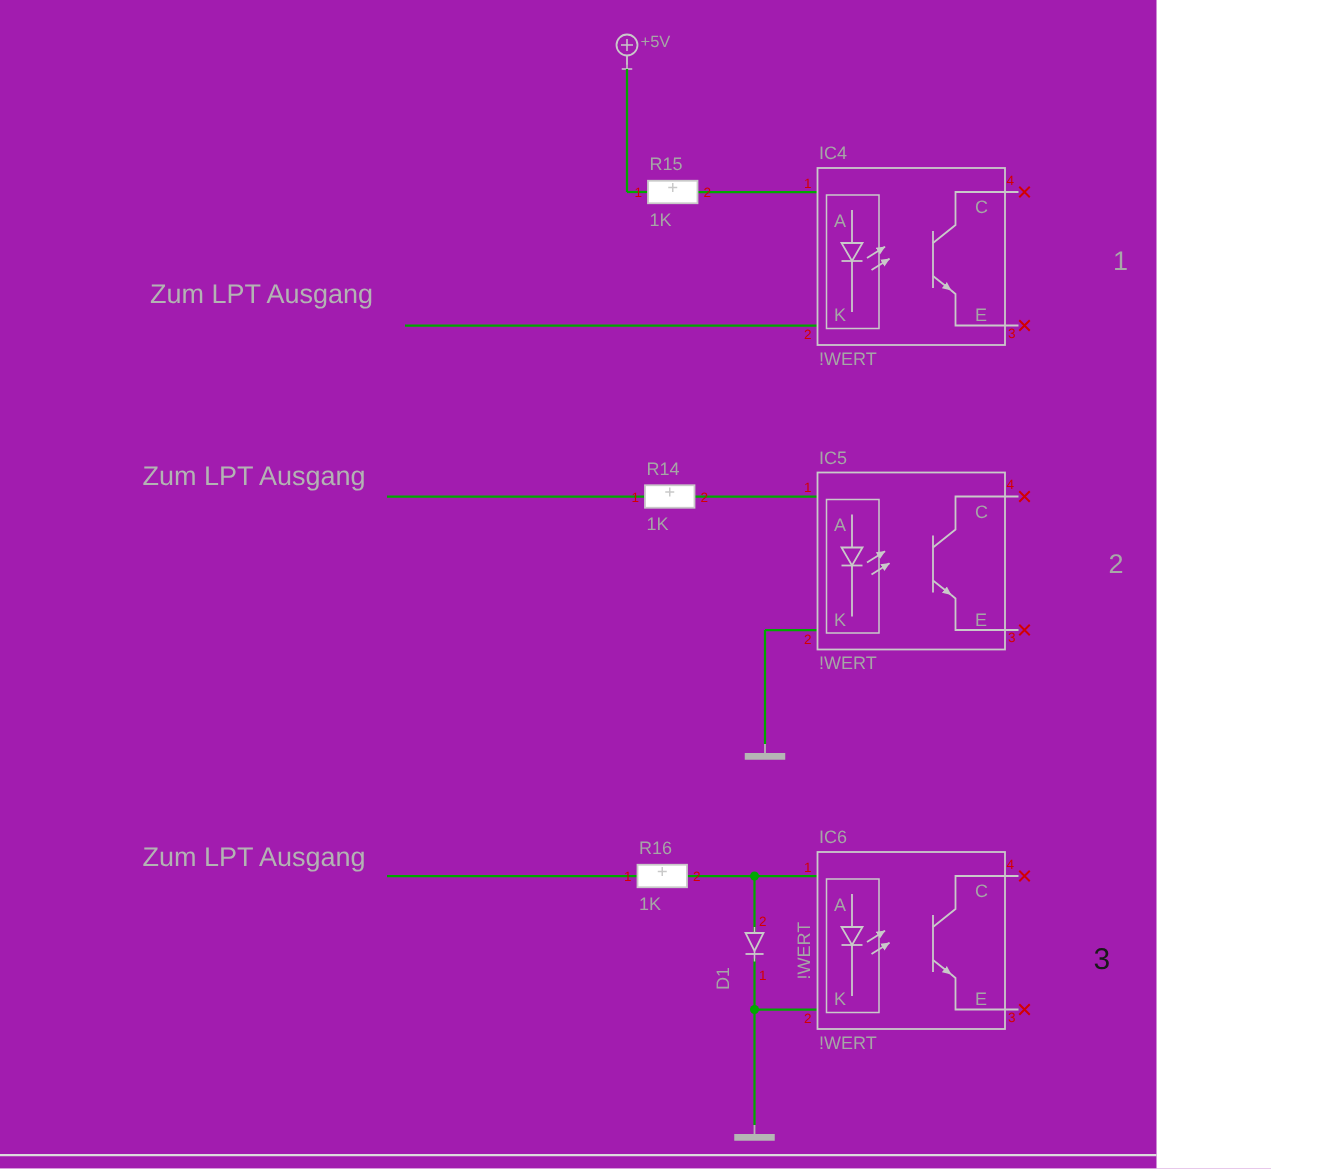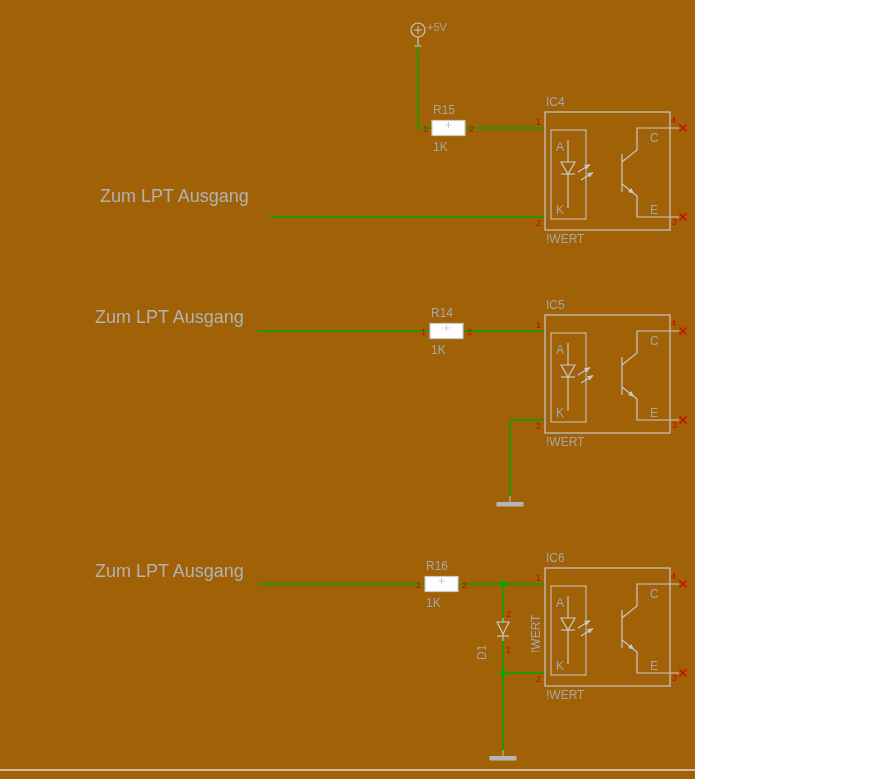--- a/index.html
+++ b/index.html
@@ -1,16 +1,16 @@
 <!DOCTYPE html>
 <html><head>
 <meta charset="utf-8">
 <style>
   html,body{margin:0;padding:0;background:#ffffff;}
-  .canvas{position:relative;width:695px;height:779px;background:#a16207;overflow:hidden;text-align:right;}
+  .canvas{position:relative;width:771px;height:779px;background:#a21caf;overflow:hidden;text-align:right;}
   svg{display:block;}
   text{font-family:"Liberation Sans","DejaVu Sans",sans-serif;}
   .t-big{font-size:18px;fill:#B3B3B3;}
   .t-name{font-size:12px;fill:#A6A6A6;}
   .t-letter{font-size:12px;fill:#A6A6A6;}
   .t-small{font-size:11px;fill:#A6A6A6;}
   .t-pin{font-size:9px;fill:#D40000;}
   .t-num{font-size:18px;fill:#A8A8A8;}
   .t-num-dark{font-size:20px;fill:#1A1A1A;}
   .wire{stroke:#00A800;stroke-width:1.5;fill:none;}

